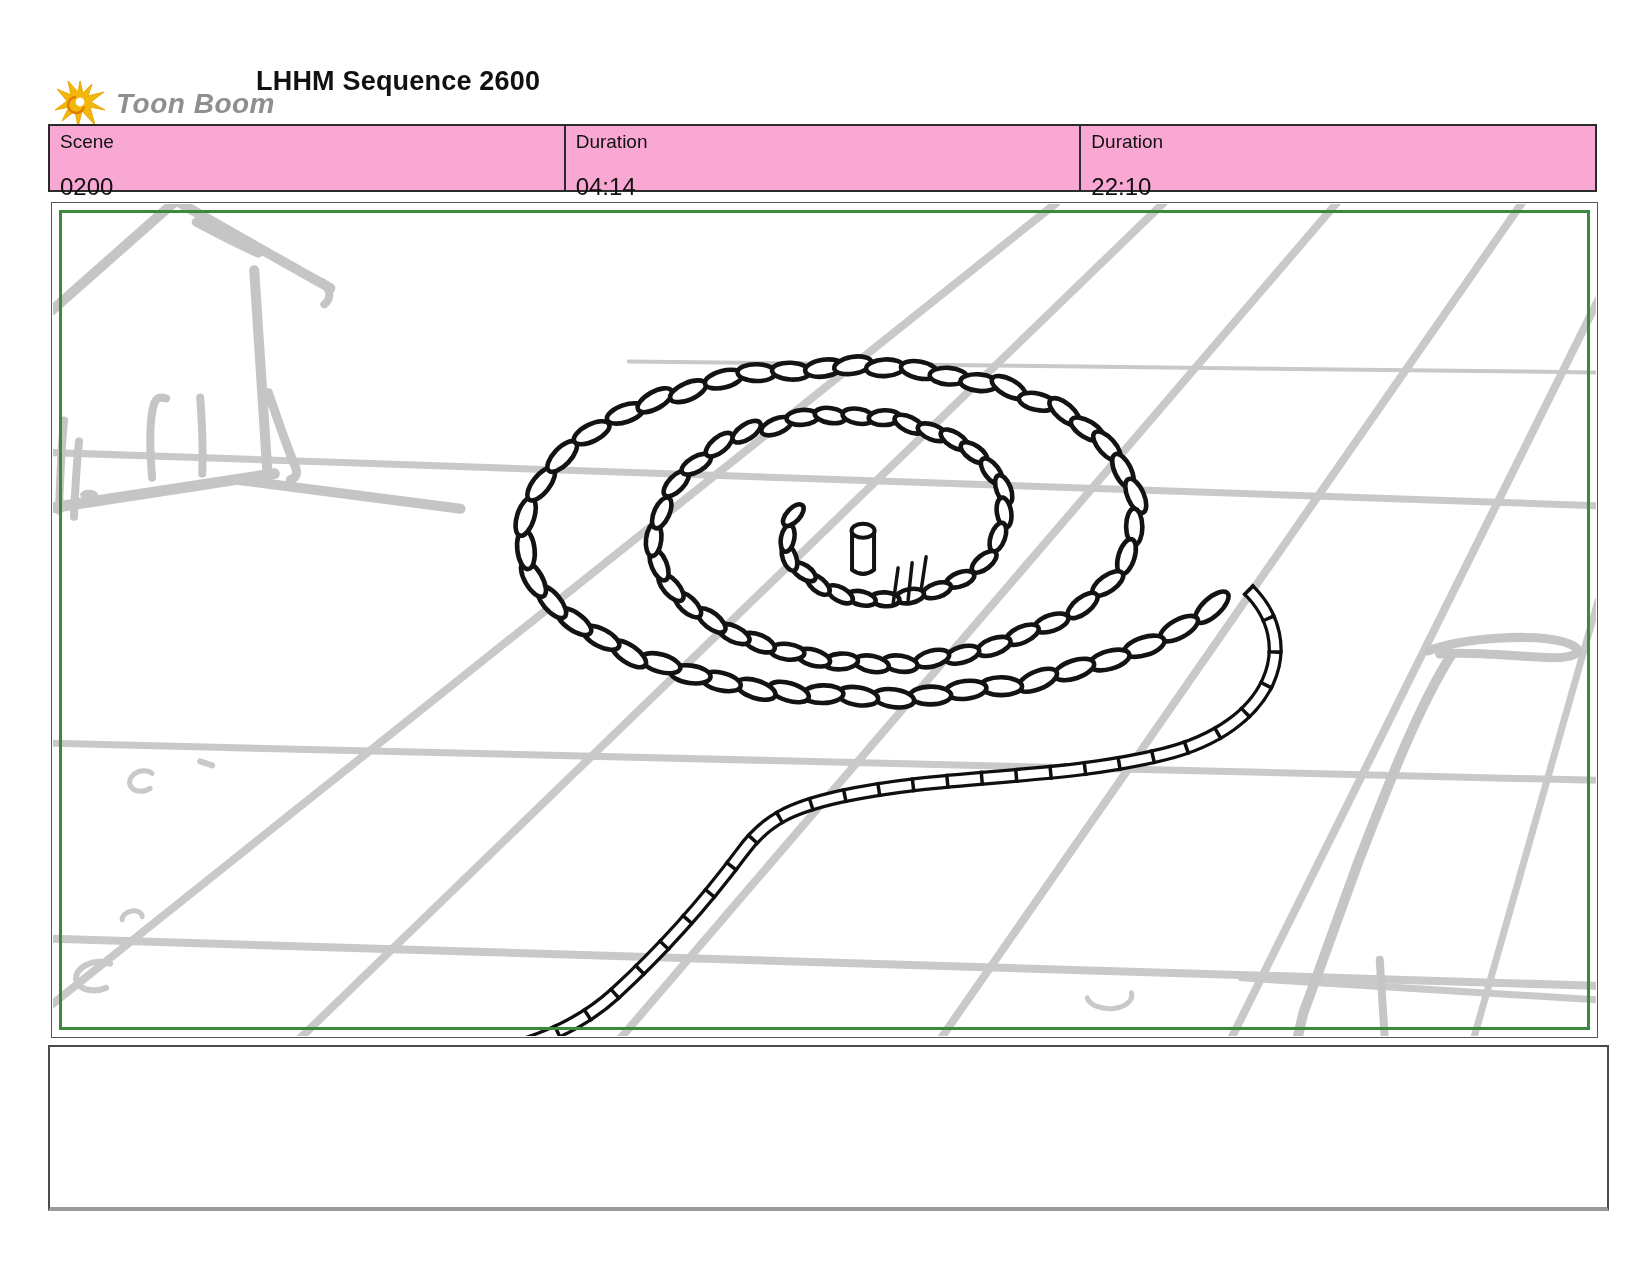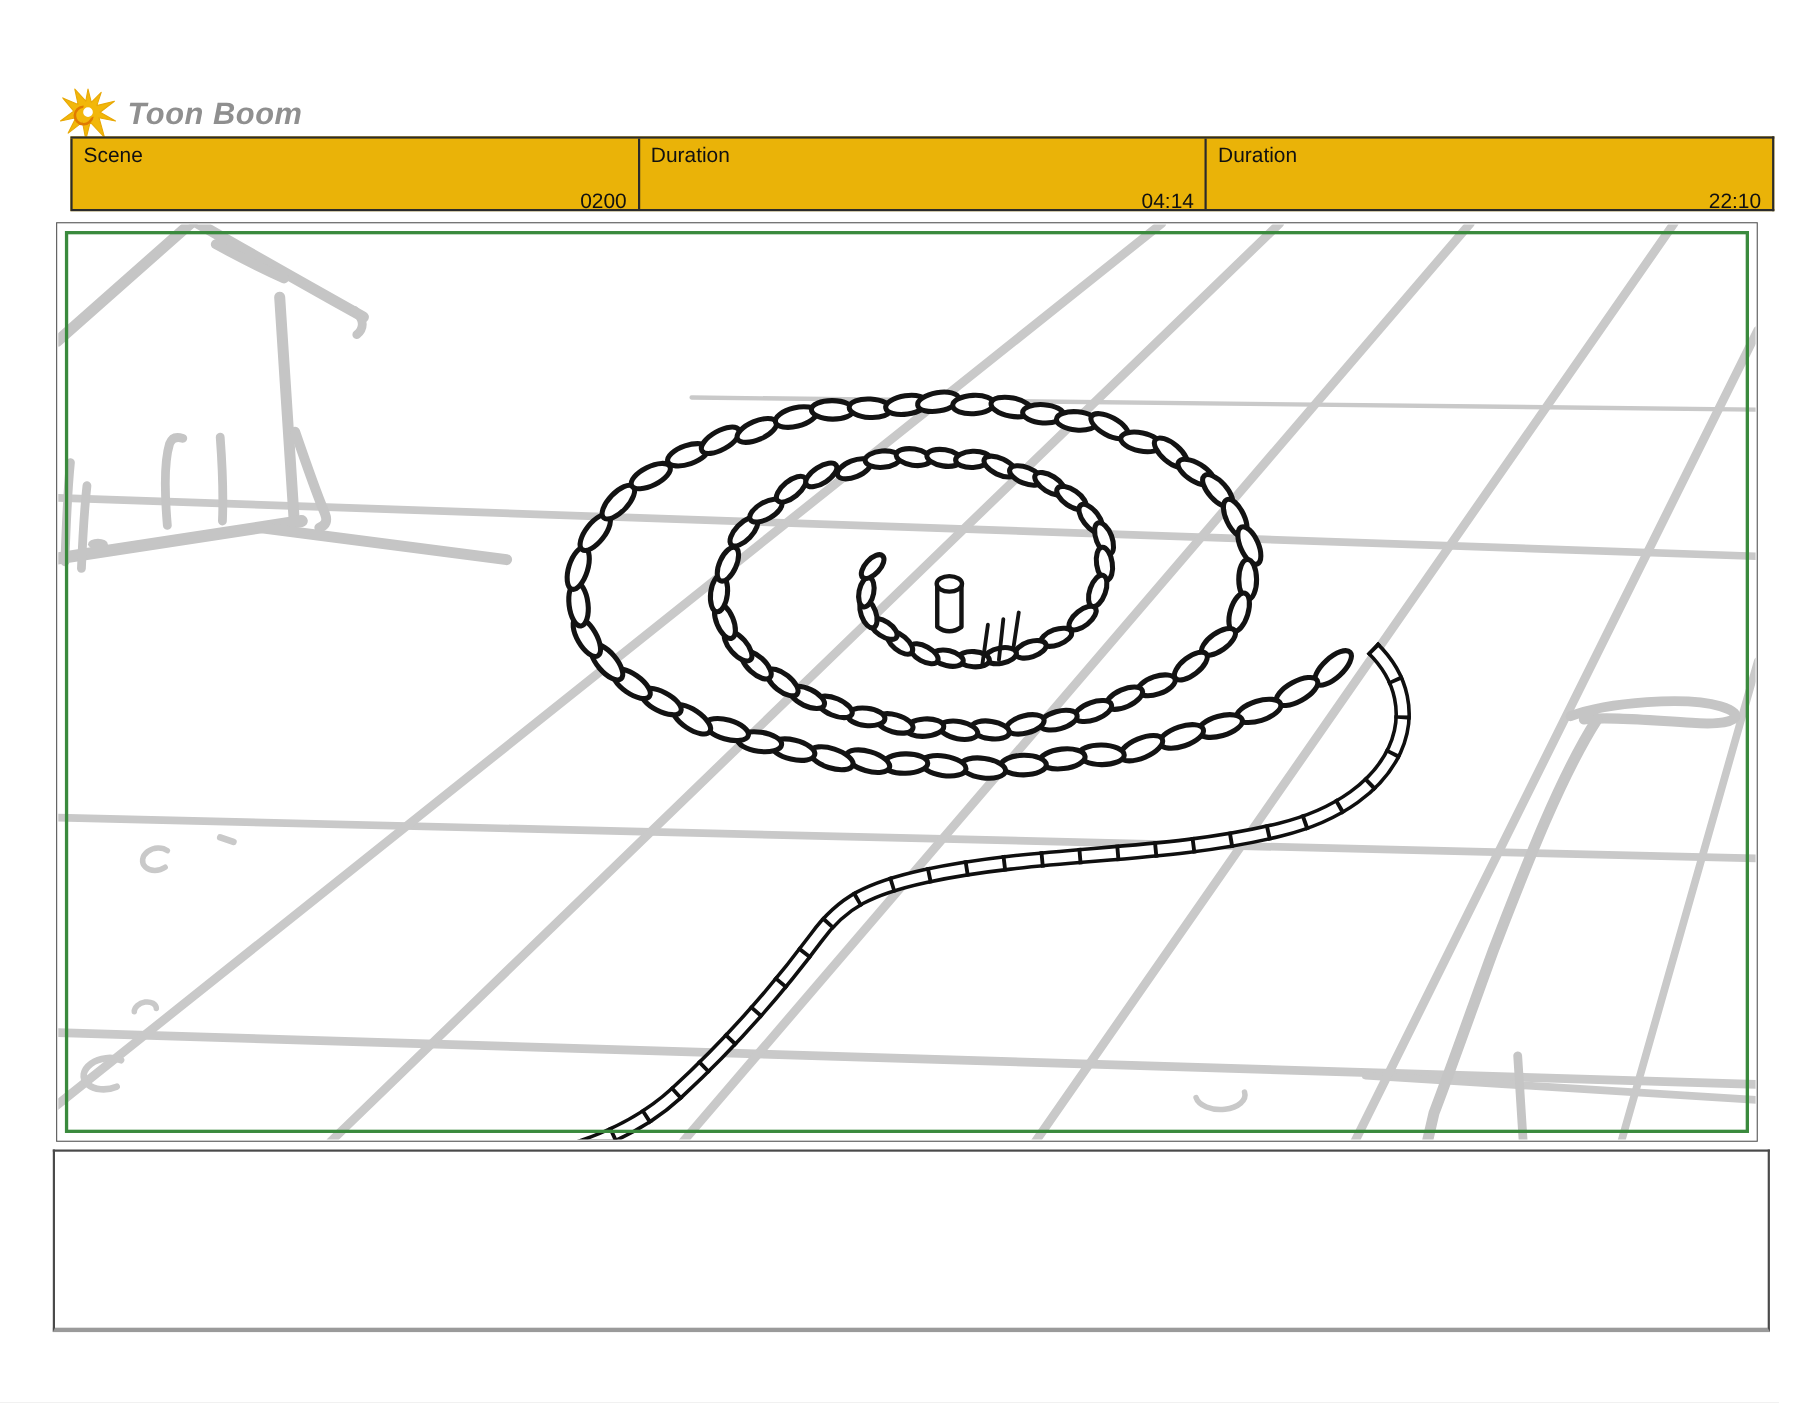--- a/index.html
+++ b/index.html
@@ -19,31 +19,31 @@
     position:absolute;left:256px;top:66px;margin:0;
     font-size:27px;font-weight:bold;color:#111;letter-spacing:0.2px;
   }
   .page-box{
     position:absolute;left:1337px;top:61px;width:258px;height:40px;
     border:2.5px solid #121212;display:flex;align-items:center;justify-content:center;
     font-size:24px;font-weight:bold;background:#fff;box-sizing:border-box;
   }
   
   .meta-row{
-    position:absolute;left:64px;top:124px;width:1549px;height:68px;box-sizing:border-box;
+    position:absolute;left:48px;top:124px;width:1549px;height:68px;box-sizing:border-box;
     border-top:2px solid #2b2b2b;border-bottom:2px solid #2b2b2b;border-right:2px solid #2b2b2b;
-    display:flex;background:#eab308;
+    display:flex;background:#f9a8d4;
   }
   .meta-cell{
     flex:1 1 0;border-left:2px solid #2b2b2b;box-sizing:border-box;
     display:flex;flex-direction:column;justify-content:space-between;
     padding:5px 10px 6px 10px;
   }
   .meta-label{font-size:19px;color:#111;}
-  .meta-value{font-size:19px;color:#111;text-align:right;margin-top:20px;}
+  .meta-value{font-size:24px;color:#111;text-align:left;margin-top:20px;}
   
   .canvas-outer{
     position:absolute;left:51px;top:202px;width:1545px;height:834px;
     border:1px solid #555;background:#fff;box-sizing:content-box;
   }
   .canvas-outer svg{display:block;width:100%;height:100%;}
   .grid-line{stroke:var(--sketch,#c9c9c9);fill:none;stroke-linecap:round;}
   .house-line{stroke:var(--sketch2,#c5c5c5);fill:none;stroke-linecap:round;stroke-linejoin:round;}
   .pebble{stroke:var(--sketch,#c9c9c9);fill:none;stroke-linecap:round;}
   #chain-links ellipse{fill:#ffffff;stroke:var(--ink,#131313);stroke-width:4.6;}
@@ -64,20 +64,21 @@
 
   <div class="brand">
     <svg width="52" height="48" viewBox="0 0 52 48" aria-hidden="true">
       <path d="M26 1 L29 13 L38 4 L34 16 L50 12 L37 22 L51 30 L36 27 L41 45 L28 31 L24 47 L21 31 L8 41 L15 27 L1 30 L13 21 L3 9 L17 15 L14 1 L24 12 Z" fill="#f2b70a" stroke="#e8a806" stroke-width="1" stroke-linejoin="round"></path>
       <path d="M22 17 A 8 8 0 1 0 30 26" fill="none" stroke="#e07b00" stroke-width="2.4"></path>
       <circle cx="26" cy="22" r="5.2" fill="#ffffff" stroke="#f2b70a" stroke-width="1.6"></circle>
     </svg>
     <span class="brand-name">Toon Boom</span>
   </div>
 
+  <h1 class="doc-title">LHHM Sequence 2600</h1>
 
 
   <div class="meta-row">
     <div class="meta-cell">
       <span class="meta-label">Scene</span>
       <span class="meta-value">0200</span>
     </div>
     <div class="meta-cell">
       <span class="meta-label">Duration</span>
       <span class="meta-value">04:14</span>

